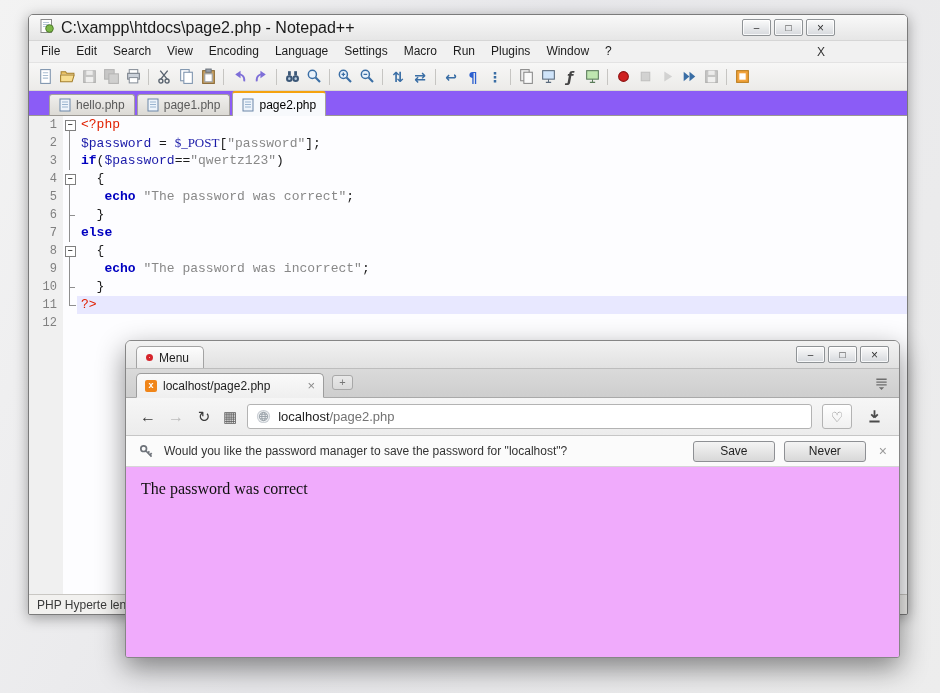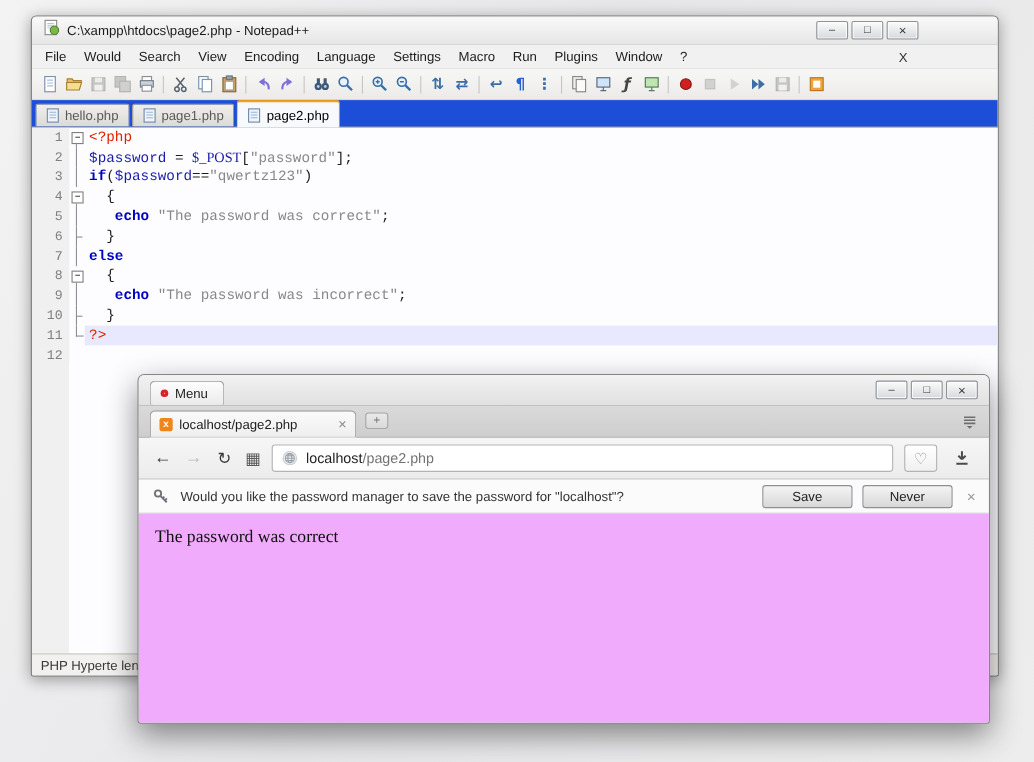--- a/index.html
+++ b/index.html
@@ -12,33 +12,33 @@
   .winbtn{width:29px;height:17px;border:1px solid #8f9396;border-radius:2px;
     background:linear-gradient(#fbfbfb,#d6d9dd);display:flex;align-items:center;justify-content:center;
     font-size:10px;line-height:1;color:#333;box-shadow:inset 0 0 0 1px rgba(255,255,255,.8)}
   .winbtn.close{font-size:12px}
 
   
   .np-window{position:absolute;left:28px;top:14px;width:880px;height:601px;background:#f2f1ef;
     border:1px solid #7b7b7b;border-radius:5px 5px 2px 2px;box-shadow:0 3px 14px rgba(0,0,0,.35);overflow:hidden}
   .np-titlebar{height:26px;background:linear-gradient(#f9f9f9,#e6e6e6);border-bottom:1px solid #d6d6d6;
     display:flex;align-items:center;gap:6px;padding:0 72px 0 10px}
-  .np-title{font-size:12px;color:#1a1a1a;white-space:nowrap}
+  .np-title{font-size:16px;color:#1a1a1a;white-space:nowrap}
   .np-titlebar .winbtns{margin-left:auto}
   .np-menubar{height:22px;background:#f1f1f1;display:flex;align-items:center;padding:0 76px 0 4px;border-bottom:1px solid #e3e3e3}
   .menus{display:flex}
   .menu-item{padding:3px 8px 4px;font-size:12px;color:#1c1c1c;white-space:nowrap}
   .menu-x{margin-left:auto;font-size:12px;color:#333;padding:0 6px}
   .np-toolbar{height:28px;background:linear-gradient(#f7f7f6,#ecebe9);border-bottom:1px solid #d8d7d4;
     display:flex;align-items:center;gap:2px;padding:0 6px}
   .tbicon{width:20px;height:20px;display:flex;align-items:center;justify-content:center;border-radius:3px}
   .tbicon b{font-size:14px;font-weight:bold;font-family:"DejaVu Sans",sans-serif;font-style:normal}
   .tbicon.disabled{filter:grayscale(1);opacity:.45}
   .tsep{width:1px;height:16px;background:#c6c5c2;margin:0 3px;flex:none}
-  .np-tabbar{height:25px;background:#1d4ed8;border-bottom:1px solid #9b9893;display:flex;align-items:flex-end;padding-left:3px}
+  .np-tabbar{height:25px;background:#8b5cf6;border-bottom:1px solid #9b9893;display:flex;align-items:flex-end;padding-left:20px}
   .ntab{display:flex;align-items:center;gap:5px;height:21px;padding:0 9px;font-size:12px;color:#5a5a5a;
     background:linear-gradient(#f0efed,#dcdad5);border:1px solid #a5a29c;border-bottom:none;border-radius:3px 3px 0 0;margin-right:2px}
   .ntab.active{height:25px;background:#f7f9fc;color:#000;border-top:2px solid #f5a30f;position:relative;z-index:2;margin-bottom:-1px}
   .tabico{display:flex}
   .np-editor{height:478px;background:linear-gradient(90deg,#f0f0f0 0,#f0f0f0 34px,#fdfdff 34px);
     font-family:"Liberation Mono",monospace;font-size:13px;overflow:hidden}
   .crow{display:flex;height:18px;line-height:18px}
   .lnum{width:34px;flex:none;text-align:right;padding-right:6px;color:#808080;font-size:12px;background:#f0f0f0}
   .fold{width:14px;flex:none;position:relative}
   .f-line::before,.f-tee::before{content:"";position:absolute;left:6px;top:0;bottom:0;border-left:1px solid #8f8f8f}
@@ -108,21 +108,21 @@
       <div class="winbtns">
         <span class="winbtn">–</span>
         <span class="winbtn">□</span>
         <span class="winbtn close">×</span>
       </div>
     </div>
 
     <div class="np-menubar">
       <div class="menus">
           <span class="menu-item">File</span>
-          <span class="menu-item">Would</span>
+          <span class="menu-item">Edit</span>
           <span class="menu-item">Search</span>
           <span class="menu-item">View</span>
           <span class="menu-item">Encoding</span>
           <span class="menu-item">Language</span>
           <span class="menu-item">Settings</span>
           <span class="menu-item">Macro</span>
           <span class="menu-item">Run</span>
           <span class="menu-item">Plugins</span>
           <span class="menu-item">Window</span>
           <span class="menu-item">?</span>

